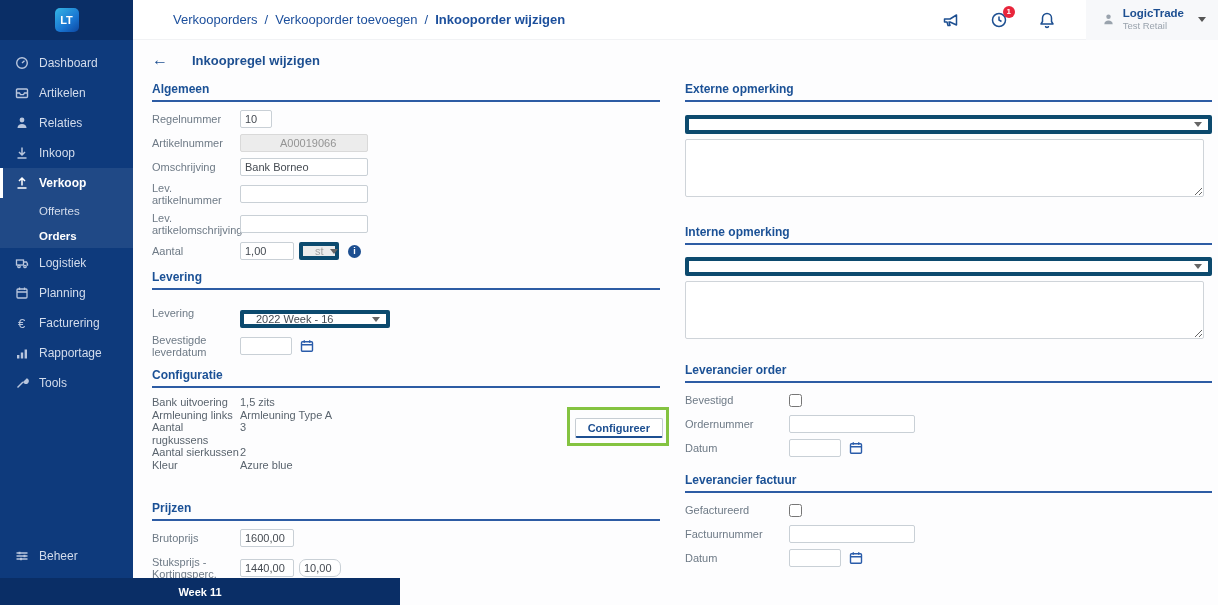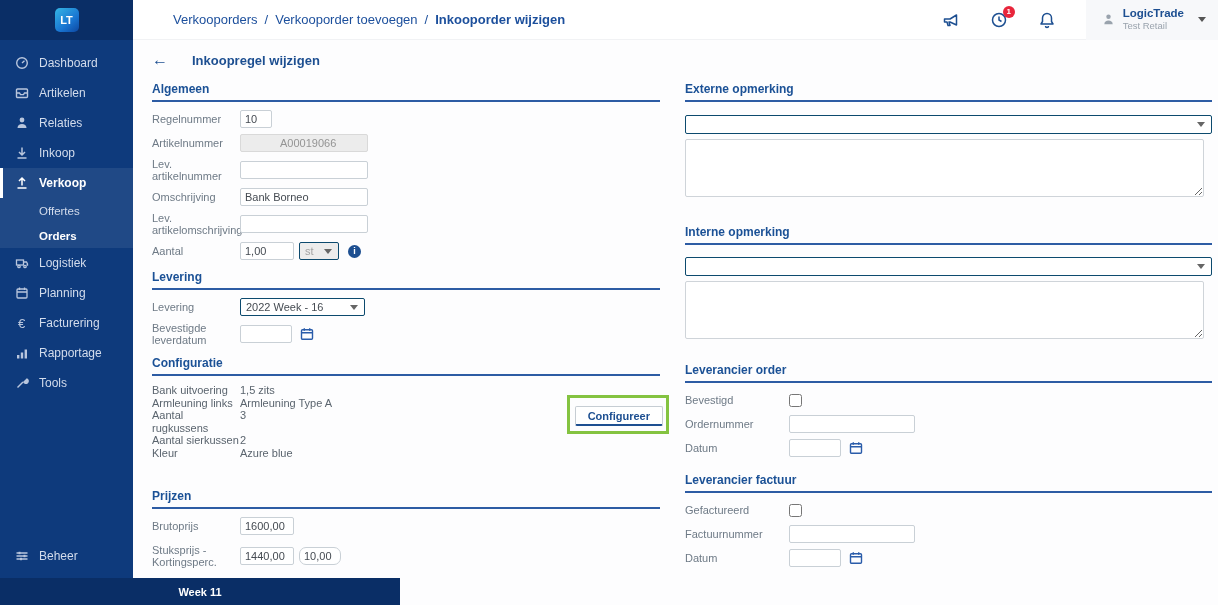--- a/index.html
+++ b/index.html
@@ -54,26 +54,26 @@
   .section-title { font-size:12px; font-weight:bold; color:#1b5196; padding-bottom:4px; border-bottom:2px solid #2d5ca4; margin-bottom:8px; }
   .frow { display:flex; align-items:center; margin-bottom:6px; min-height:18px; }
   .flabel { width:88px; flex:none; font-size:11px; color:#6e7a86; }
   .col-right .flabel { width:104px; }
 
   input.txt { height:18px; border:1px solid #c9d0d6; border-radius:2px; font-size:11px; padding:0 4px; color:#454b52;
               font-family:inherit; background:#fff; }
   input.txt:disabled { background:#ececec; color:#949494; border-color:#d9d9d9;padding-left:39px; }
   .w-sm { width:32px; } .w-md { width:128px; } .w-num { width:54px; } .w-pct { width:42px; } .w-date { width:52px; } .w-ref { width:126px; }
 
-  .fake-select { border:1px solid #0c4a6e; border-radius:2px; height:18px; display:inline-flex; align-items:center;
-                 justify-content:space-between; padding:0 6px 0 5px; font-size:11px; color:#454b52; background:#fff; cursor:pointer; }
+  .fake-select { border:4px solid #0c4a6e; border-radius:2px; height:18px; display:inline-flex; align-items:center;
+                 justify-content:space-between; padding:0 6px 0 12px; font-size:11px; color:#454b52; background:#fff; cursor:pointer; }
   .fake-select .sel-caret { width:0; height:0; border-left:4px solid transparent; border-right:4px solid transparent; border-top:5px solid #666; margin-left:6px; flex:none; }
   .fake-select.disabled { background:#ececec; color:#a3a3a3; cursor:default; }
   .sel-unit { width:40px; margin-left:5px; }
-  .sel-week { width:125px; }
+  .sel-week { width:150px;margin-top:12px; }
   .sel-full { width:100%; height:19px; }
 
   textarea.comment { width:calc(100% - 8px); height:58px; border:1px solid #cfd4d9; border-radius:2px; margin-top:5px;
                      resize:vertical; font-family:inherit; font-size:11px; color:#454b52; }
   .ta-tall { height:60px; }
 
   .info-icon { width:13px; height:13px; border-radius:50%; background:#1d4f91; color:#fff; font-size:9px; font-weight:bold;
                display:inline-flex; align-items:center; justify-content:center; margin-left:9px; flex:none; cursor:pointer; }
   .cal-icon { margin-left:8px; color:#2a5caa; display:flex; cursor:pointer; }
   .cal-icon svg { width:14px; height:14px; }
@@ -275,26 +275,26 @@
             <div class="section-title">Algemeen</div>
             <div class="frow">
               <span class="flabel">Regelnummer</span>
               <input class="txt w-sm" type="text" value="10" style="">
             </div>
             <div class="frow">
               <span class="flabel">Artikelnummer</span>
               <input class="txt w-md" type="text" disabled="" value="A00019066" style="">
             </div>
             <div class="frow">
+              <span class="flabel">Omschrijving</span>
+              <input class="txt w-md" type="text" value="Bank Borneo" style="">
+            </div>
+            <div class="frow">
               <span class="flabel">Lev. artikelnummer</span>
               <input class="txt w-md" type="text" style="">
-            </div>
-            <div class="frow">
-              <span class="flabel">Omschrijving</span>
-              <input class="txt w-md" type="text" value="Bank Borneo" style="">
             </div>
             <div class="frow">
               <span class="flabel">Lev. artikelomschrijving</span>
               <input class="txt w-md" type="text" style="">
             </div>
             <div class="frow">
               <span class="flabel">Aantal</span>
               <input class="txt w-num" type="text" value="1,00" style="">
               <span class="fake-select sel-unit disabled">
                 <span>st</span>

